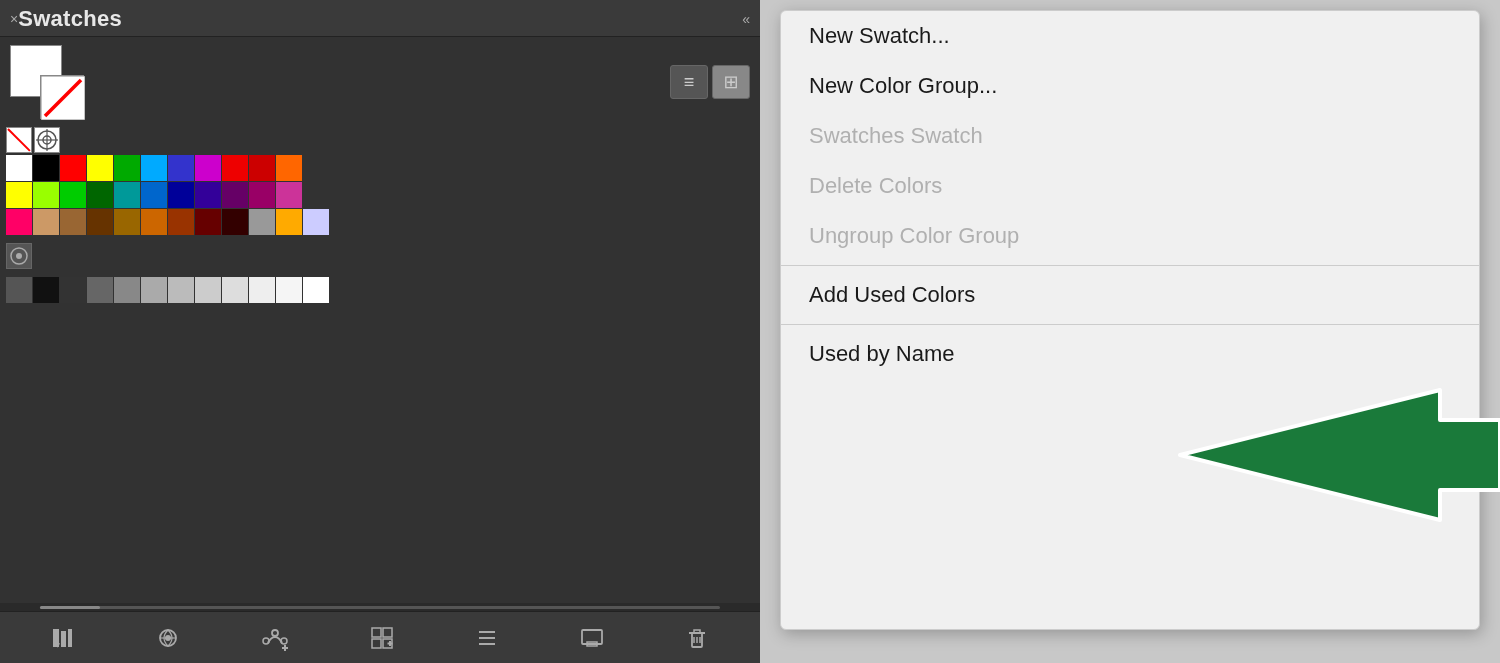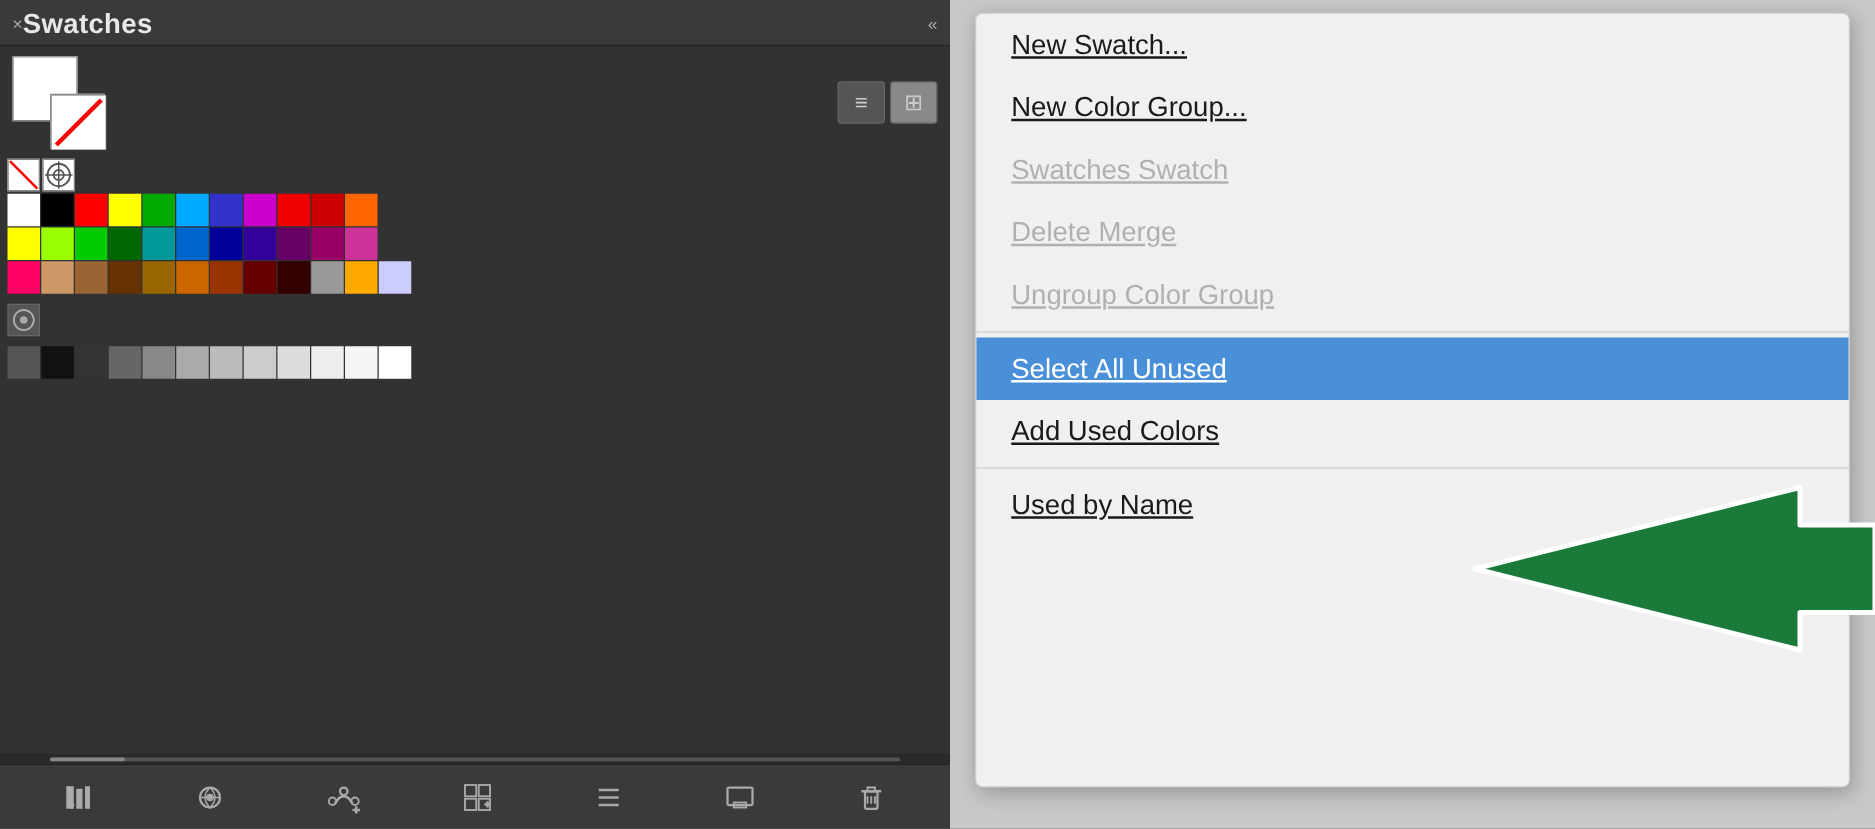--- a/index.html
+++ b/index.html
@@ -207,21 +207,20 @@
       align-self: flex-start;
     }
 
     .menu-item {
       padding: 12px 28px;
       font-size: 22px;
       color: #1a1a1a;
       cursor: pointer;
       display: flex;
       align-items: center;
-      text-decoration: underline;
     }
     .menu-item.disabled {
       color: #b0b0b0;
       cursor: default;
     }
     .menu-item.highlighted {
       background: #4a90d9;
       color: #fff;
     }
     .menu-separator {
@@ -421,24 +420,23 @@
       </button>
     </div>
   </div>
 
   <div id="context-menu">
 
     <div id="menu-items-container">
         <div class="menu-item">New Swatch...</div>
         <div class="menu-item">New Color Group...</div>
         <div class="menu-item disabled">Swatches Swatch</div>
-        <div class="menu-item disabled">Delete Merge</div>
+        <div class="menu-item disabled">Delete Colors</div>
         <div class="menu-item disabled">Ungroup Color Group</div>
         <div class="menu-separator"></div>
-        <div class="menu-item highlighted">Select All Unused</div>
         <div class="menu-item">Add Used Colors</div>
         <div class="menu-separator"></div>
         <div class="menu-item">Used by Name</div>
       </div>
   </div>
 
   <svg id="arrow-svg" style="position:absolute;left:760px;top:0;width:740px;height:663px;pointer-events:none;z-index:100" viewBox="0 0 740 663">
 
     <polygon points="420,455  680,390  680,420  740,420  740,490  680,490  680,520" fill="#1a7a3a" stroke="white" stroke-width="4" stroke-linejoin="round"></polygon>
   </svg>

